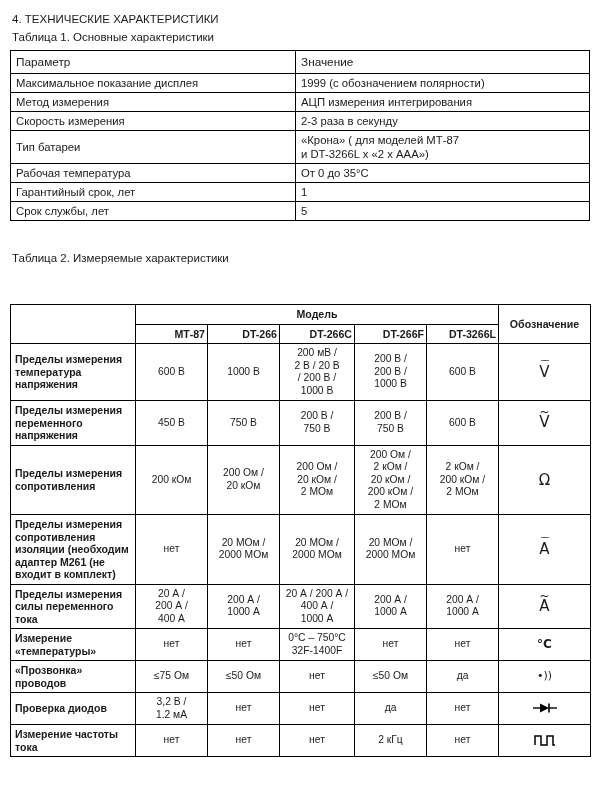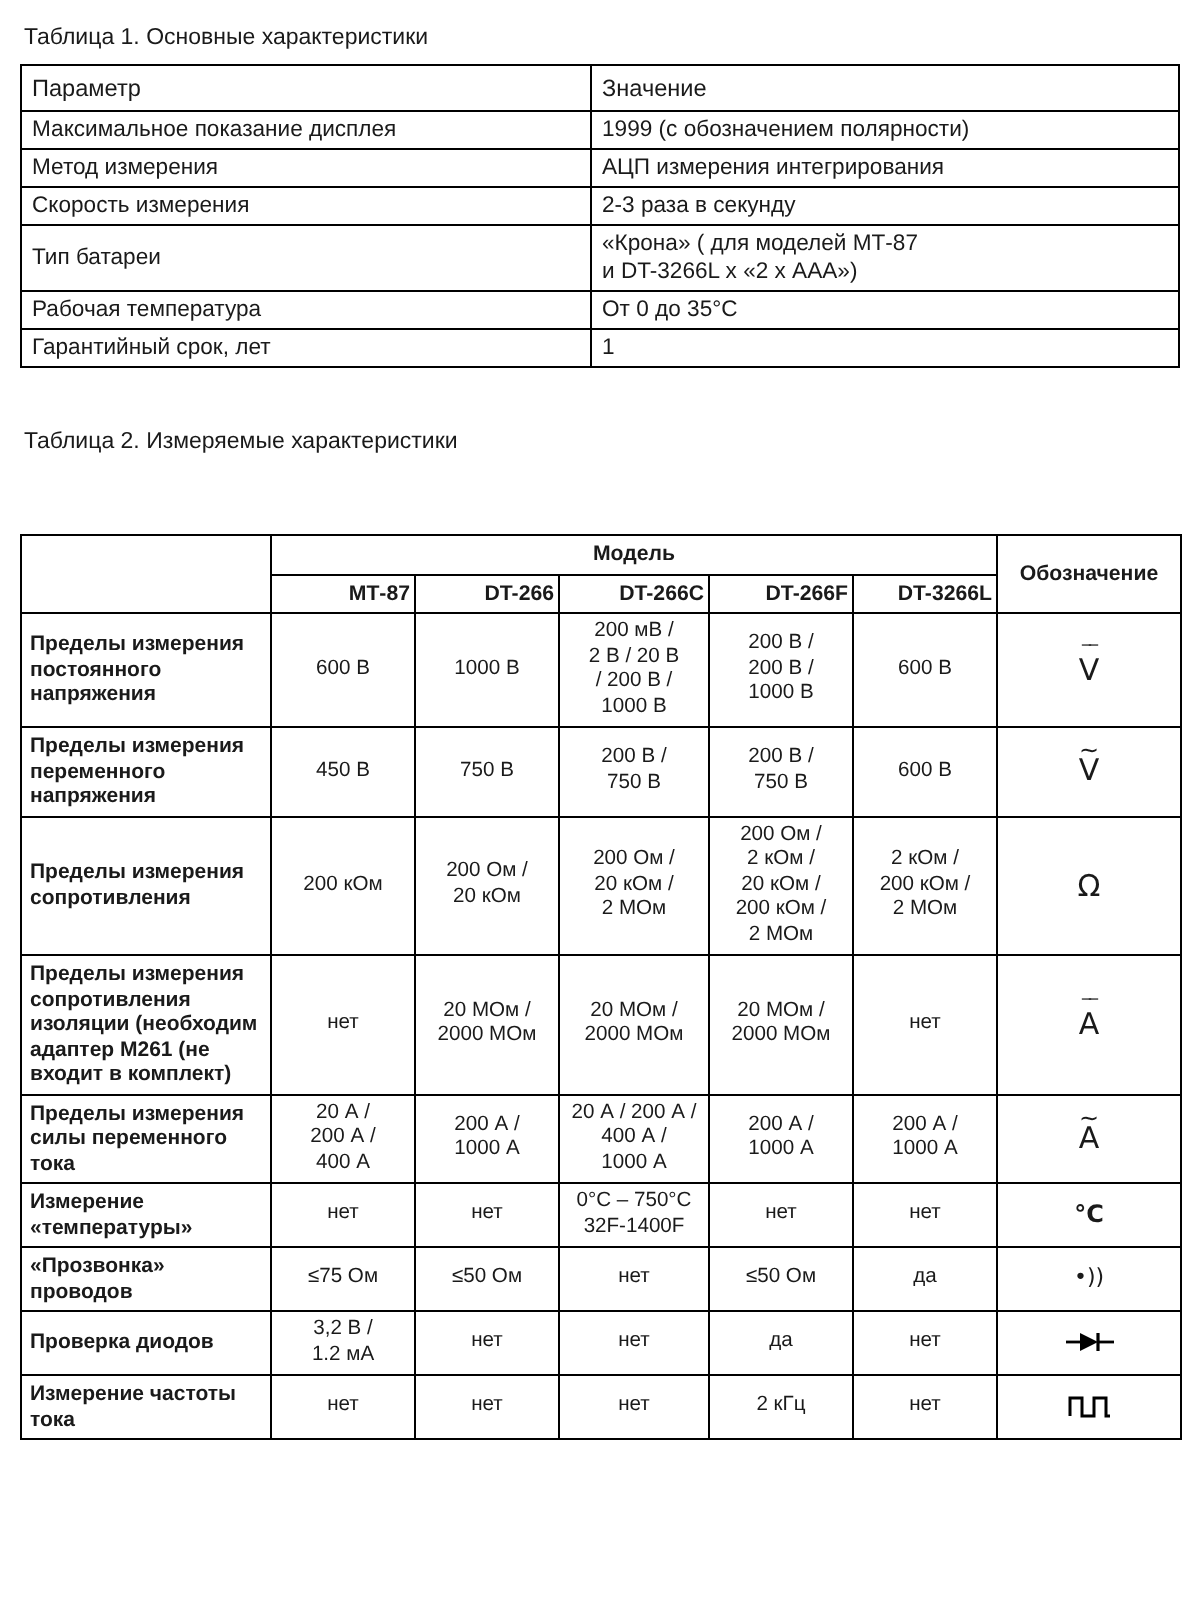--- a/index.html
+++ b/index.html
@@ -108,20 +108,21 @@
     line-height: 1;
   }
   .spacer-1 { height: 30px; }
   .cellwrap { white-space: pre-line; }
 </style>
 </head>
 <body>
 
 <div class="page">
 
+  <div class="section-title">4. ТЕХНИЧЕСКИЕ ХАРАКТЕРИСТИКИ</div>
   <div class="table-caption">Таблица 1. Основные характеристики</div>
 
   <table id="spec-table">
     <tbody>
       <tr>
         <td class="t1-head param">Параметр</td>
         <td class="t1-head value">Значение</td>
       </tr>
       <tr>
         <td class="param">Максимальное показание дисплея</td>
@@ -140,20 +141,24 @@
         <td class="value cellwrap tall">«Крона» ( для моделей МТ-87
 и DT-3266L х «2 х ААА»)</td>
       </tr>
       <tr>
         <td class="param">Рабочая температура</td>
         <td class="value">От 0 до 35°С</td>
       </tr>
       <tr>
         <td class="param">Гарантийный срок, лет</td>
         <td class="value">1</td>
+      </tr>
+      <tr>
+        <td class="param">Срок службы, лет</td>
+        <td class="value">5</td>
       </tr>
     </tbody>
   </table>
 
   <div class="spacer-1"></div>
 
   <div class="table-caption">Таблица 2. Измеряемые характеристики</div>
 
   <table id="meas-table">
     <colgroup>
@@ -173,21 +178,21 @@
       </tr>
       <tr>
         <td class="colhead">МТ-87</td>
         <td class="colhead">DT-266</td>
         <td class="colhead">DT-266C</td>
         <td class="colhead">DT-266F</td>
         <td class="colhead">DT-3266L</td>
       </tr>
 
       <tr>
-        <td class="rowlabel">Пределы измерения постоянного напряжения</td>
+        <td class="rowlabel">Пределы измерения температура напряжения</td>
         <td class="cellwrap">600 В</td>
         <td class="cellwrap">1000 В</td>
         <td class="cellwrap">200 мВ /
 2 В / 20 В
 / 200 В /
 1000 В</td>
         <td class="cellwrap">200 В /
 200 В /
 1000 В</td>
         <td class="cellwrap">600 В</td>

